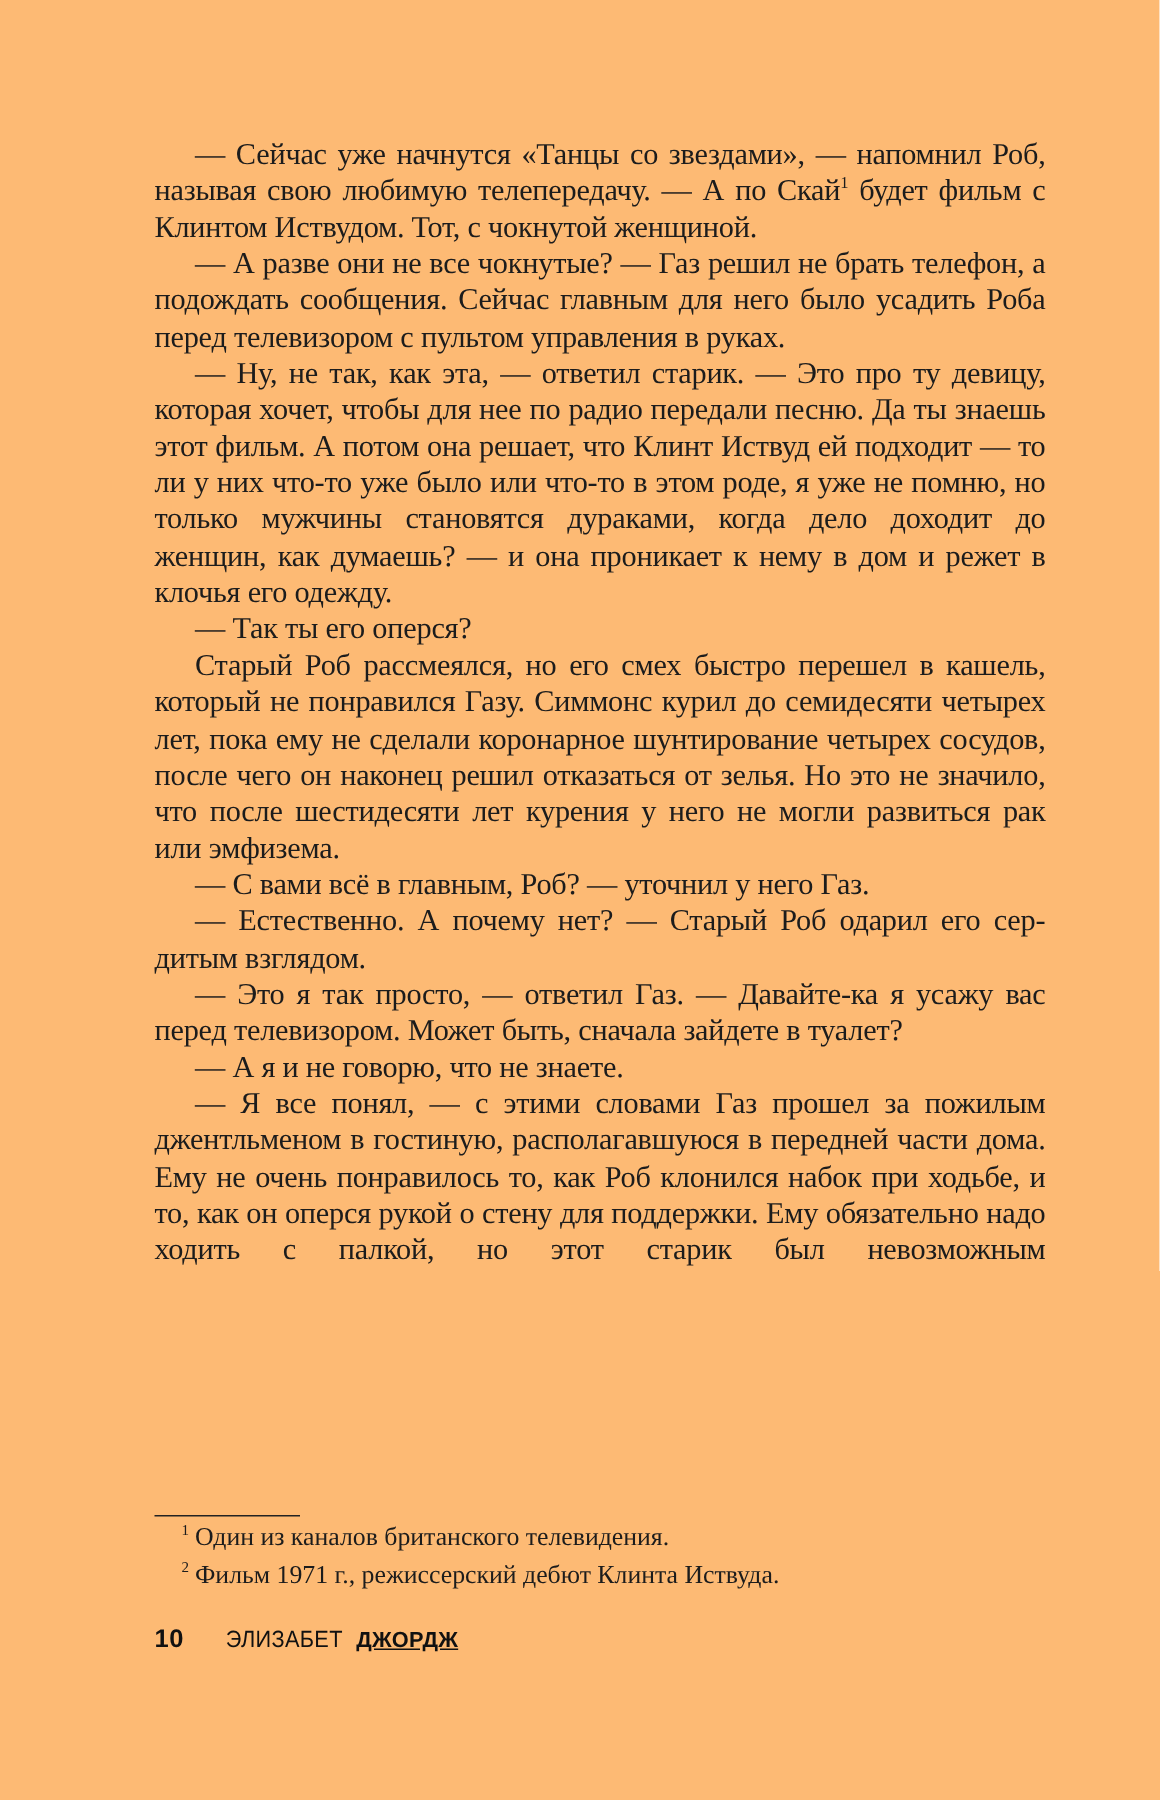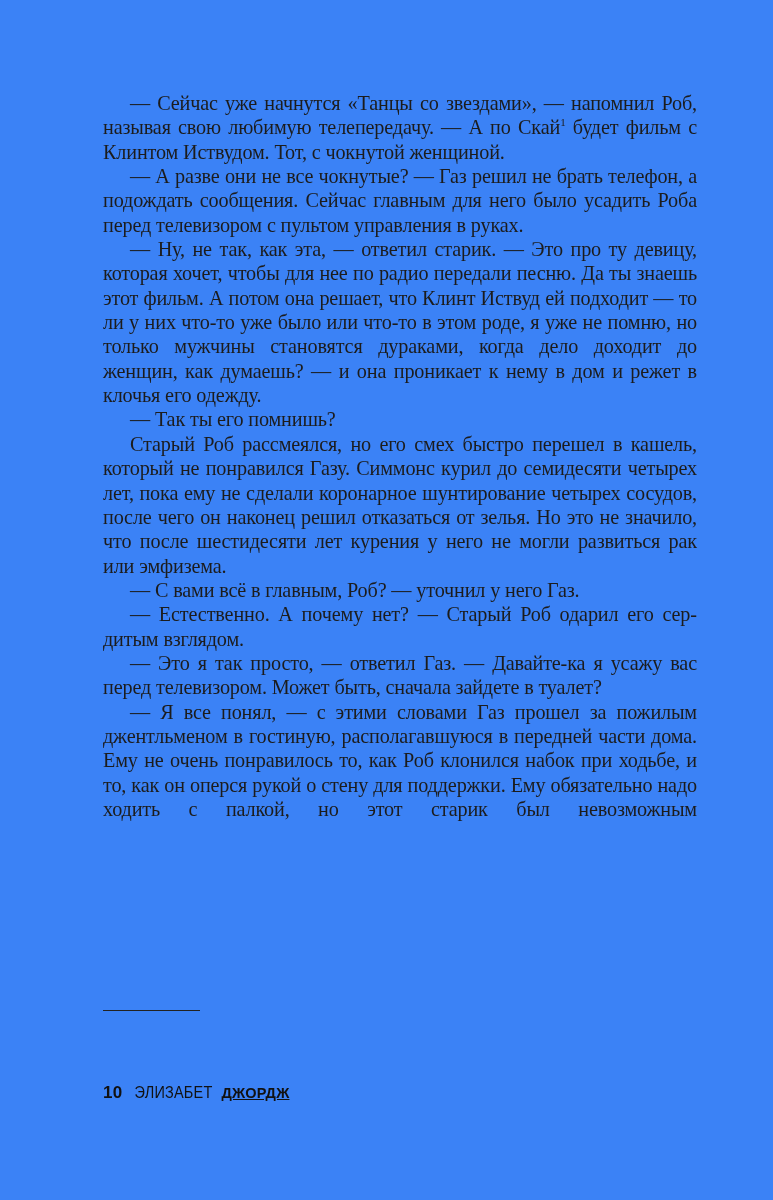--- a/index.html
+++ b/index.html
@@ -11,21 +11,21 @@
     width: 773px;
     height: 1200px;
     position: relative;
     overflow: hidden;
     color: #1c1c1c;
   }
   .page {
     position: absolute;
     left: 0; top: 0;
     width: 773px; height: 1200px;
-    background: #3b82f6;
+    background: #fdba74;
   }
   .text-block {
     position: absolute;
     left: 103px;
     top: 91px;
     width: 594px;
     font-family: "Liberation Serif", "DejaVu Serif", serif;
     font-size: 20.2px;
     line-height: 24.35px;
     text-align: justify;
@@ -76,21 +76,21 @@
     top: 1083px;
     font-family: "Liberation Sans", "DejaVu Sans", sans-serif;
     font-size: 14.5px;
     line-height: 20px;
     color: #111;
     white-space: nowrap;
   }
   .page-num {
     font-weight: 700;
     font-size: 17px;
-    margin-right: 8px;
+    margin-right: 24px;
     letter-spacing: 0.3px;
   }
   .author-first {
     font-weight: 400;
     letter-spacing: 0.2px;
     margin-right: 5px;
     transform: scaleY(1.08);
     display: inline-block;
   }
   .author-last {
@@ -101,30 +101,35 @@
 </style>
 </head>
 <body>
 
 <div class="page">
 
   <div class="text-block">
     <p class="para"><span>— Сейчас уже начнутся «Танцы со звездами», — напомнил Роб, называя свою любимую телепередачу. — А по Скай</span><sup class="fn">1</sup><span> будет фильм с Клинтом Иствудом. Тот, с чокнутой женщиной.</span></p>
     <p class="para"><span>— А разве они не все чокнутые? — Газ решил не брать телефон, а подождать сообщения. Сейчас главным для него было усадить Роба перед телевизором с пультом управления в руках.</span></p>
     <p class="para"><span>— Ну, не так, как эта, — ответил старик. — Это про ту деви­цу, которая хочет, чтобы для нее по радио передали песню. Да ты знаешь этот фильм. А потом она решает, что Клинт Иствуд ей подходит — то ли у них что-то уже было или что-то в этом роде, я уже не помню, но только мужчины становятся дураками, когда дело доходит до женщин, как думаешь? — и она проникает к нему в дом и режет в клочья его одежду.</span></p>
-    <p class="para"><span>— Так ты его помнишь?</span></p>
+    <p class="para"><span>— Так ты его оперся?</span></p>
     <p class="para"><span>Старый Роб рассмеялся, но его смех быстро перешел в кашель, который не понравился Газу. Симмонс курил до семидесяти четы­рех лет, пока ему не сделали коронарное шунтирование четырех сосудов, после чего он наконец решил отказаться от зелья. Но это не значило, что после шестидесяти лет курения у него не могли развиться рак или эмфизема.</span></p>
     <p class="para"><span>— С вами всё в главным, Роб? — уточнил у него Газ.</span></p>
     <p class="para"><span>— Естественно. А почему нет? — Старый Роб одарил его сер­дитым взглядом.</span></p>
     <p class="para"><span>— Это я так просто, — ответил Газ. — Давайте-ка я усажу вас перед телевизором. Может быть, сначала зайдете в туалет?</span></p>
+    <p class="para"><span>— А я и не говорю, что не знаете.</span></p>
     <p class="para last" style="text-align-last: justify;"><span>— Я все понял, — с этими словами Газ прошел за пожилым джентльменом в гостиную, располагавшуюся в передней части дома. Ему не очень понравилось то, как Роб клонился набок при ходьбе, и то, как он оперся рукой о стену для поддержки. Ему обя­зательно надо ходить с палкой, но этот старик был невозможным</span></p>
   </div>
 
   <div class="footnote-rule"></div>
 
+  <div class="footnotes">
+    <p class="footnote"><sup>1</sup><span>Один из каналов британского телевидения.</span></p>
+    <p class="footnote"><sup>2</sup><span>Фильм 1971 г., режиссерский дебют Клинта Иствуда.</span></p>
+  </div>
 
   <div class="running-foot">
     <span class="page-num">10</span>
     <span class="author-first">ЭЛИЗАБЕТ</span>
     <span class="author-last">ДЖОРДЖ</span>
   </div>
 
 </div>
 
 </body></html>

